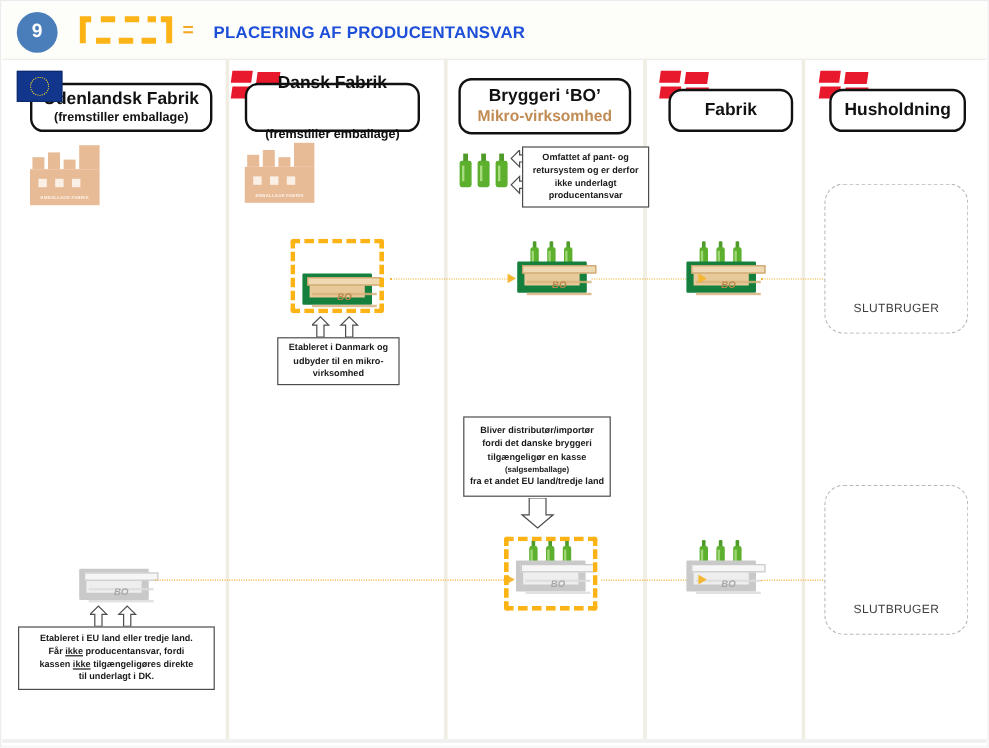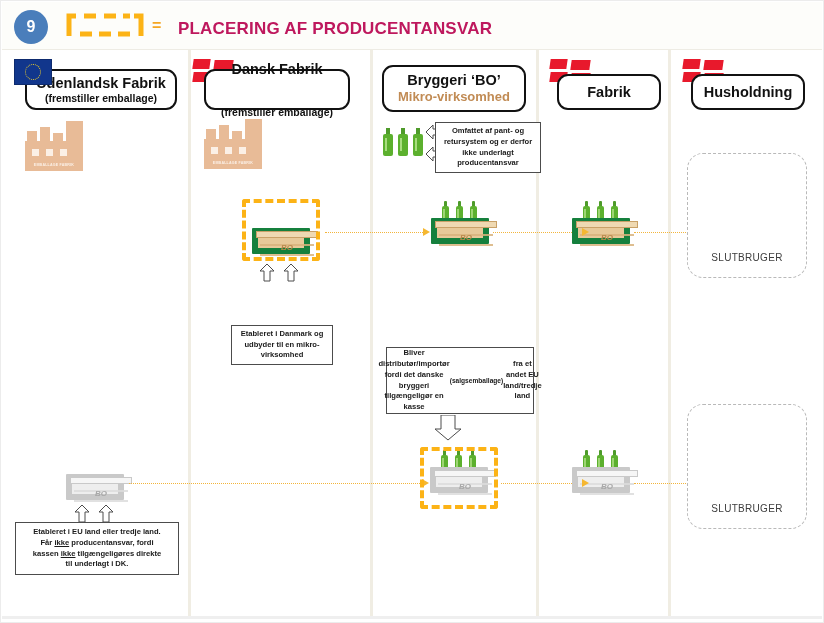--- a/index.html
+++ b/index.html
@@ -33,21 +33,21 @@
   }
   .legend-bracket{
     position:absolute;left:64px;top:11px;width:78px;height:26px;
   }
   .legend-eq{
     position:absolute;left:150px;top:15px;
     color:#f5a623;font-size:16px;font-weight:bold;
   }
   .legend-text{
     position:absolute;left:176px;top:17px;
-    color:#be185d;font-size:17px;font-weight:bold;letter-spacing:.2px;
+    color:#1d4ed8;font-size:14px;font-weight:bold;letter-spacing:.2px;
   }
 
   
   .lanes{position:absolute;left:1px;top:49px;width:820px;height:572px;}
   .lane-div{position:absolute;top:0;width:3px;height:566px;background:#f0ede3;}
   .lane-bottom{position:absolute;left:0;top:566px;width:820px;height:3px;background:#efefef;}
 
   
   .hdr{
     position:absolute;
@@ -301,21 +301,21 @@
       <div class="slat" style="top:10px;"></div>
       <div class="slat" style="top:20px;"></div>
       <div class="lbl">BO</div>
     </div>
   </div>
 
   <svg class="blockarrow" style="left:259px;top:262px;width:44px;height:20px;" viewBox="0 0 44 20">
     <path d="M4 18 L4 8 L0 8 L7 1 L14 8 L10 8 L10 18 Z" fill="#ffffff" stroke="#4c4c4c" stroke-width="1"></path>
     <path d="M28 18 L28 8 L24 8 L31 1 L38 8 L34 8 L34 18 Z" fill="#ffffff" stroke="#4c4c4c" stroke-width="1"></path>
   </svg>
-  <div class="note" style="left:230px;top:280px;width:102px;height:40px;margin-top:44px;">
+  <div class="note" style="left:230px;top:280px;width:102px;height:40px;">
     <span>Etableret i Danmark og udbyder til en mikro-virksomhed</span>
   </div>
 
   <div class="flowline" style="left:324px;top:231px;width:100px;"></div>
   <div class="arrowhead" style="left:422px;top:227px;"></div>
 
   <div class="crate" style="left:430px;top:203px;">
     <div class="btls">
       <div class="btl" style="left:2px;">
           <div class="nk"></div>
@@ -395,21 +395,21 @@
         </div>
     </div>
     <div class="box">
       <div class="lip"></div>
       <div class="slat" style="top:10px;"></div>
       <div class="slat" style="top:20px;"></div>
       <div class="lbl">BO</div>
     </div>
   </div>
 
-  <div class="note" style="left:385px;top:346px;width:148px;height:67px;">
+  <div class="note" style="left:385px;top:346px;width:123px;height:67px;flex-direction:column;">
     <span>Bliver distributør/importør fordi det danske bryggeri tilgængeligør en kasse</span>
     <span class="sm">(salgsemballage)</span>
     <span>fra et andet EU land/tredje land</span>
   </div>
   <svg class="blockarrow" style="left:432px;top:414px;width:30px;height:26px;" viewBox="0 0 30 26">
     <path d="M8 0 L8 14 L2 14 L15 25 L28 14 L22 14 L22 0 Z" fill="#ffffff" stroke="#4c4c4c" stroke-width="1"></path>
   </svg>
 
   <div class="crate gray" style="left:65px;top:459px;">
     <div class="box">

